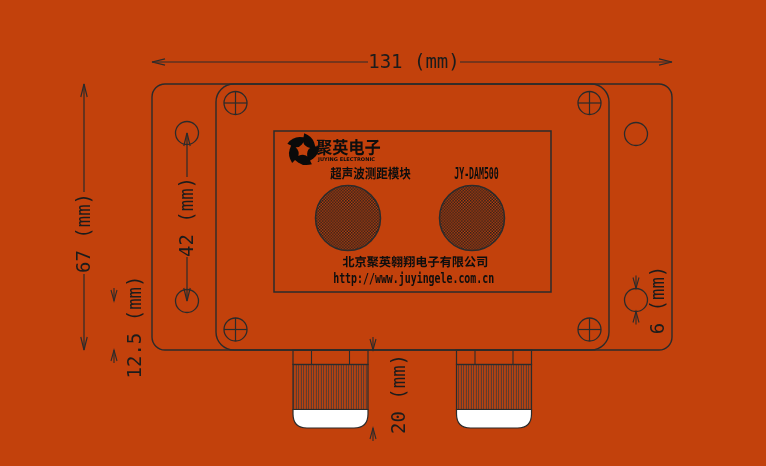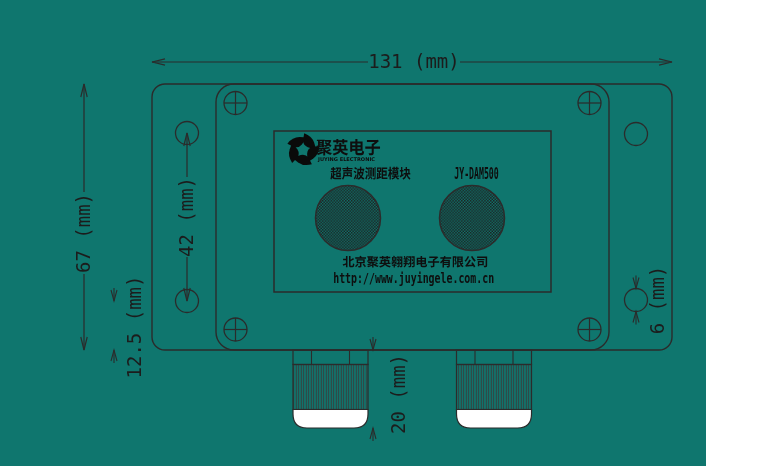--- a/index.html
+++ b/index.html
@@ -1,17 +1,17 @@
 <!DOCTYPE html>
 <html><head>
 <meta charset="utf-8">
 <style>
   html,body { margin:0; padding:0; background:#ffffff; }
-  .canvas { position:relative; width:696px; height:466px; background:#0f766e; overflow:hidden;
-            font-family:"DejaVu Sans",sans-serif;padding-left:10px; }
+  .canvas { position:relative; width:766px; height:466px; background:#c2410c; overflow:hidden;
+            font-family:"DejaVu Sans",sans-serif; }
   svg { position:absolute; left:0; top:0; }
   text { white-space:pre; }
 </style>
 </head>
 <body>
 
 <div class="canvas">
 <svg width="766" height="466" viewBox="0 0 766 466">
 <defs>
  <pattern id="mesh" patternUnits="userSpaceOnUse" width="2.9" height="2.9">

